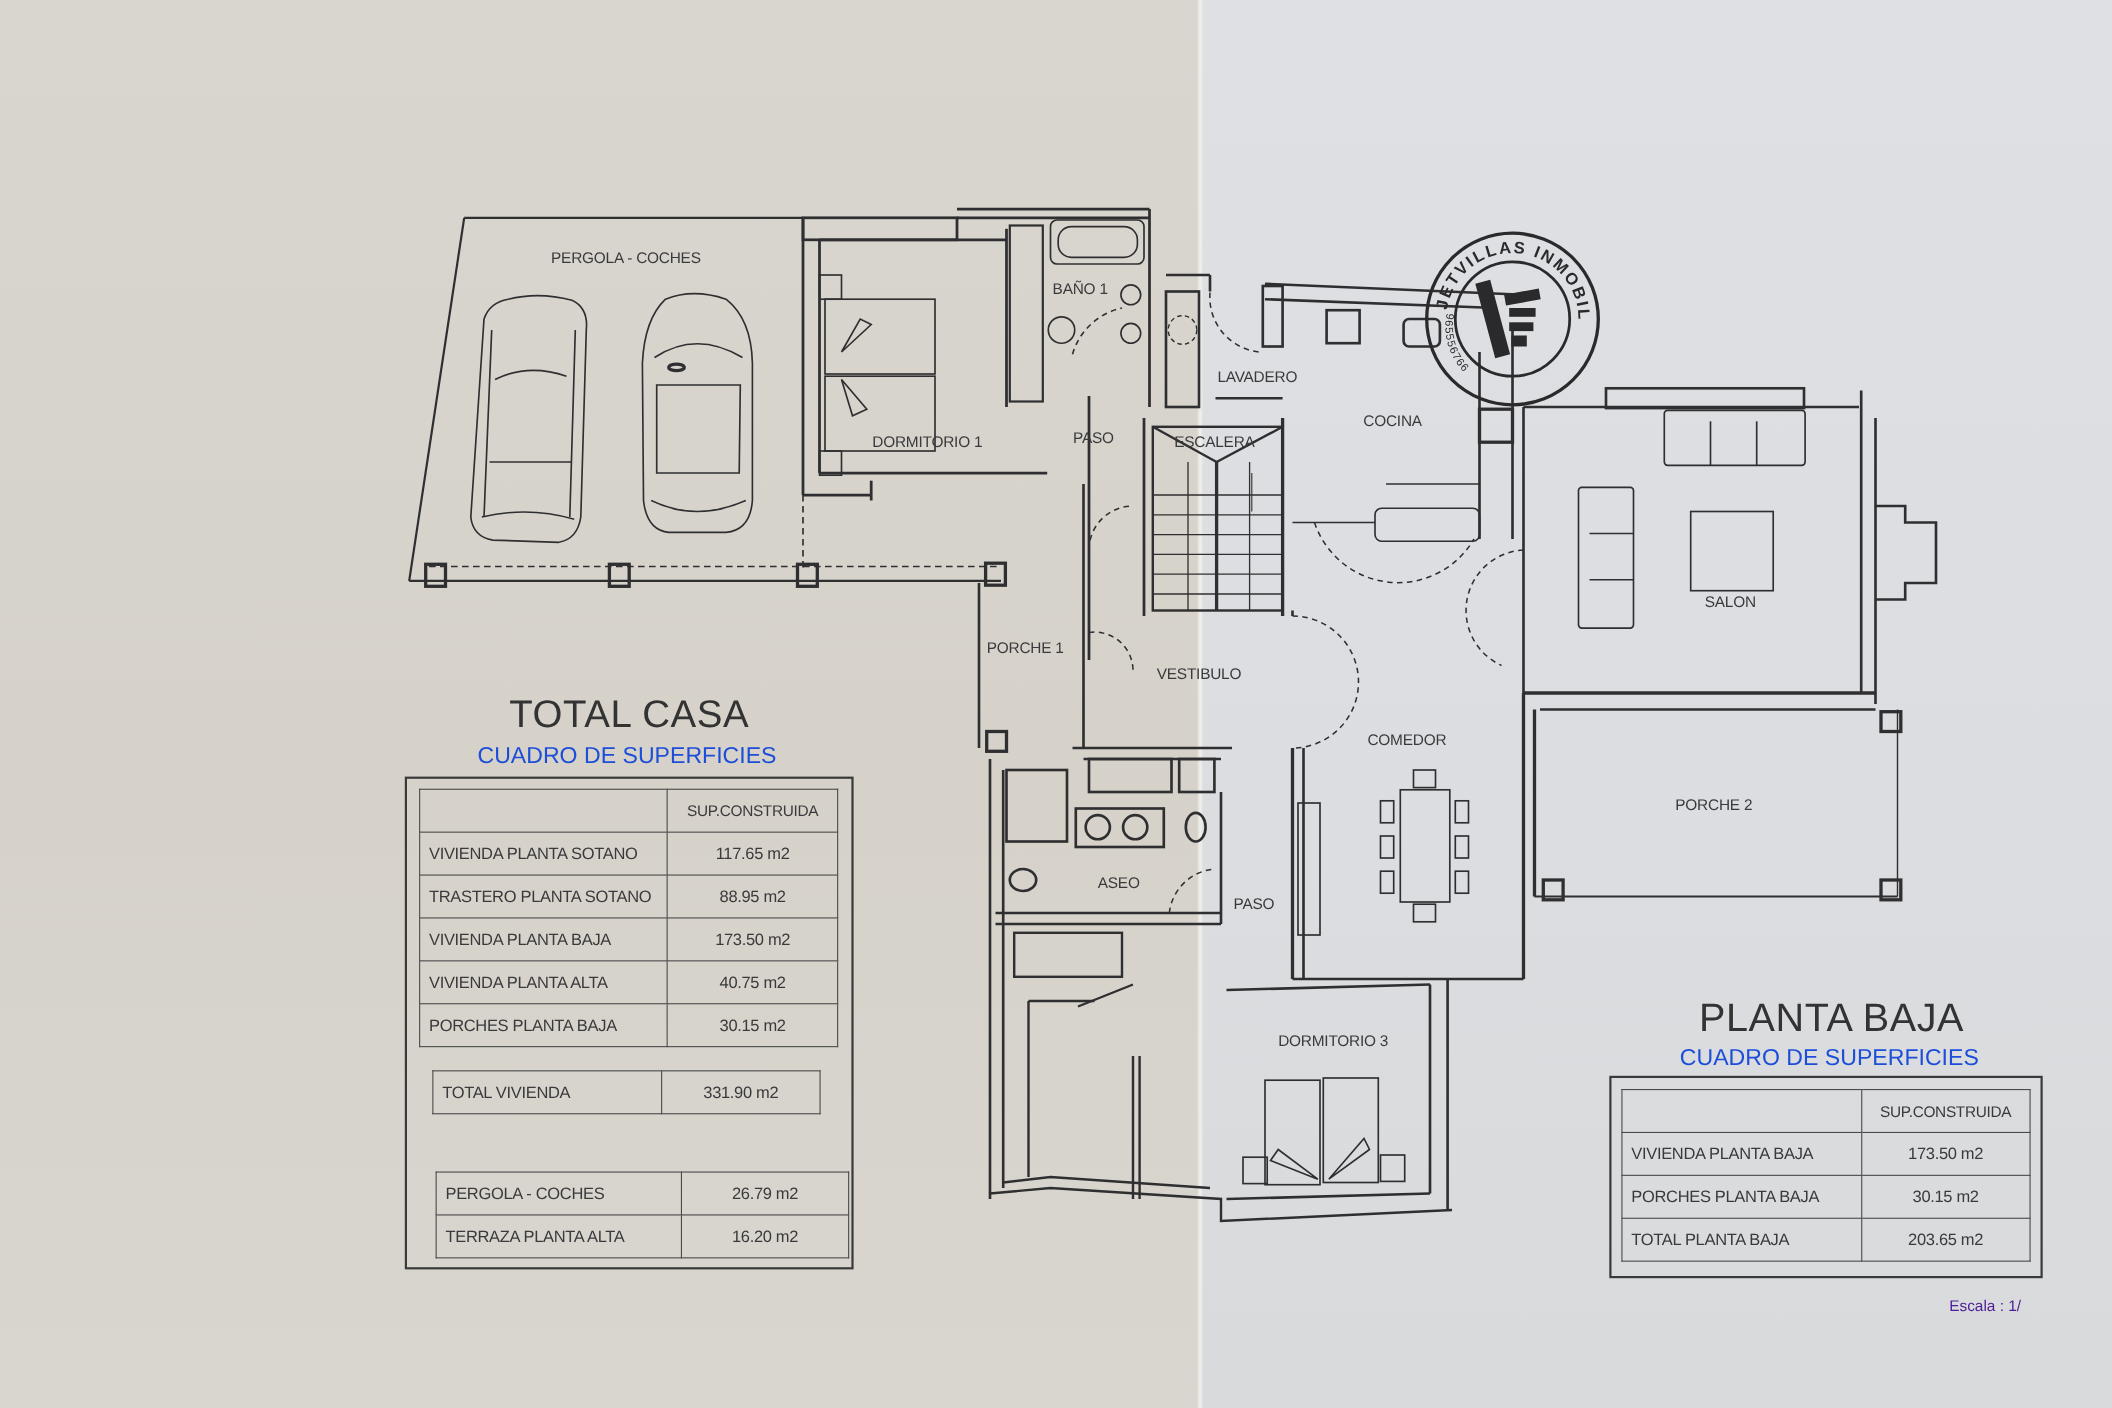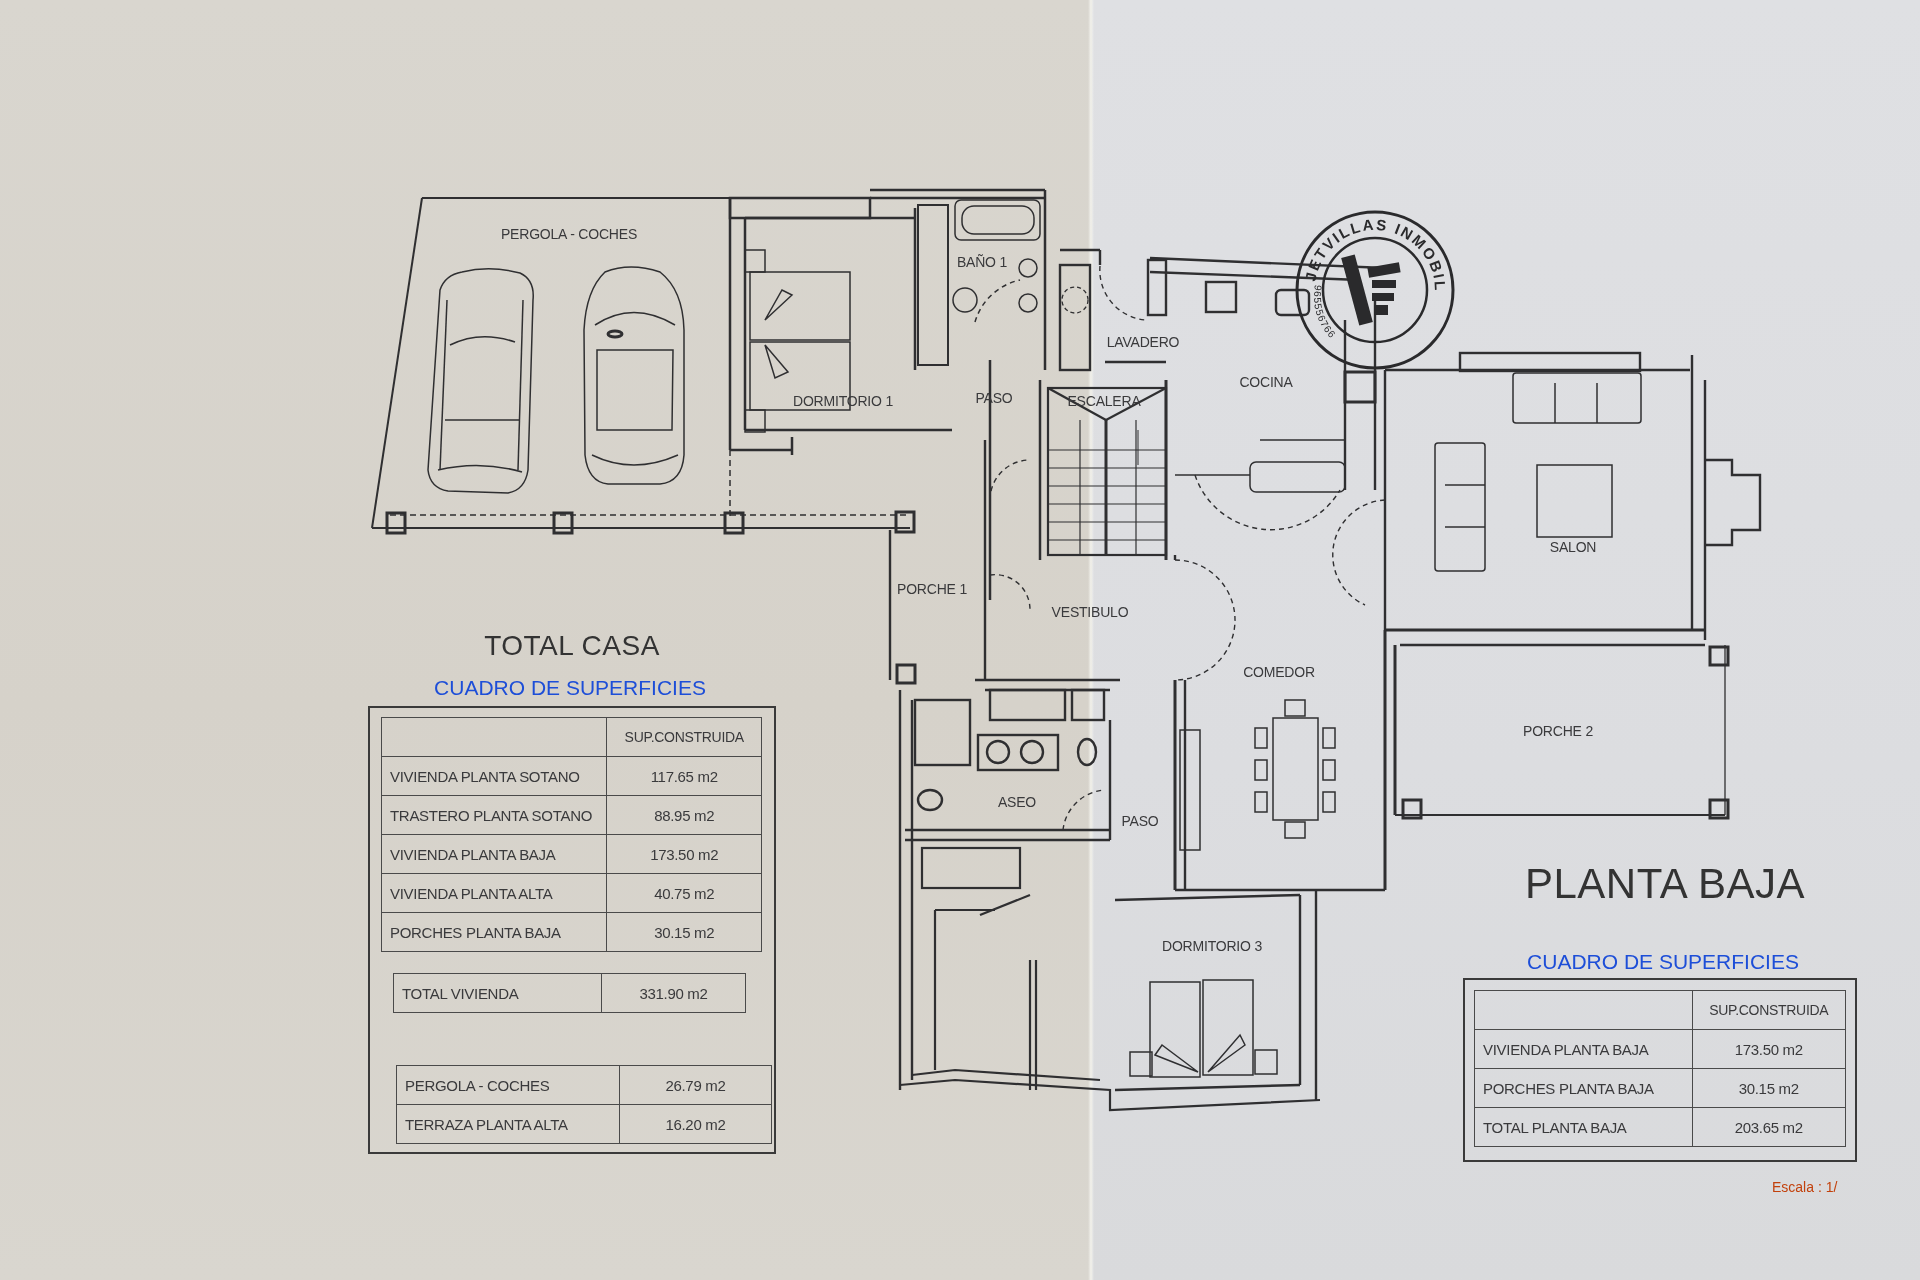--- a/index.html
+++ b/index.html
@@ -20,34 +20,34 @@
   .fold {
     position:absolute; left:1088px; top:0; width:6px; height:1280px;
     background:linear-gradient(90deg,rgba(255,255,255,0) 0%,rgba(245,245,240,0.9) 50%,rgba(255,255,255,0) 100%);
   }
   svg.plan { position:absolute; left:0; top:0; width:1920px; height:1280px; }
   .lbl {
     position:absolute; font-size:14px; letter-spacing:-0.2px; color:#3a3a3c;
     white-space:nowrap; transform:translate(-50%,-50%);
   }
   .big-title {
-    position:absolute; font-size:28px; font-weight:400; color:#333; white-space:nowrap;
+    position:absolute; font-size:35px; font-weight:400; color:#333; white-space:nowrap;
     transform:translateX(-50%); letter-spacing:0.5px;
   }
   .sub-title {
     position:absolute; font-size:21px; color:#1d4ed8; white-space:nowrap; transform:translateX(-50%);
   }
   .tbl-outer {
     position:absolute; border:2px solid #3a3a3a; box-sizing:border-box;
   }
   table.area { border-collapse:collapse; position:absolute; font-size:15px; color:#3a3a3c; }
   table.area td { border:1.6px solid #4a4a4a; padding:0 8px; height:38px; white-space:nowrap; letter-spacing:-0.3px; }
   table.area td.val { text-align:center; width:142px; }
   table.area td.hdr { font-size:14px; text-align:center; height:36px; }
-  .escala { position:absolute; font-size:14px; color:#c2410c; white-space:nowrap; }
+  .escala { position:absolute; font-size:14px; color:#4c1d95; white-space:nowrap; }
   .stamp { position:absolute; }
 </style>
 </head>
 <body>
 
 <div class="paper-left"></div>
 <div class="paper-right"></div>
 <div class="fold"></div>
 
 <svg class="plan" viewBox="0 0 1920 1280" fill="none" stroke="#2f2f31" stroke-width="2" stroke-linejoin="miter">
@@ -341,21 +341,21 @@
     <td style="width:210px">PERGOLA - COCHES</td>
     <td class="val">26.79  m2</td>
   </tr>
   <tr>
     <td>TERRAZA PLANTA ALTA</td>
     <td class="val">16.20  m2</td>
   </tr>
 </tbody>
   </table>
 
-<div class="big-title" style="left:1665px;top:860px;font-size:42px">PLANTA BAJA</div>
+<div class="big-title" style="left:1665px;top:904px;font-size:36px">PLANTA BAJA</div>
 <div class="sub-title" style="left:1663px;top:950px">CUADRO DE SUPERFICIES</div>
 <div class="tbl-outer" style="left:1463px;top:978px;width:394px;height:184px"></div>
 
 <table class="area" style="left:1474px;top:990px;width:372px">
   <tbody>
       <tr>
     <td style="width:210px"></td>
     <td class="val hdr">SUP.CONSTRUIDA</td>
   </tr>
   <tr>

